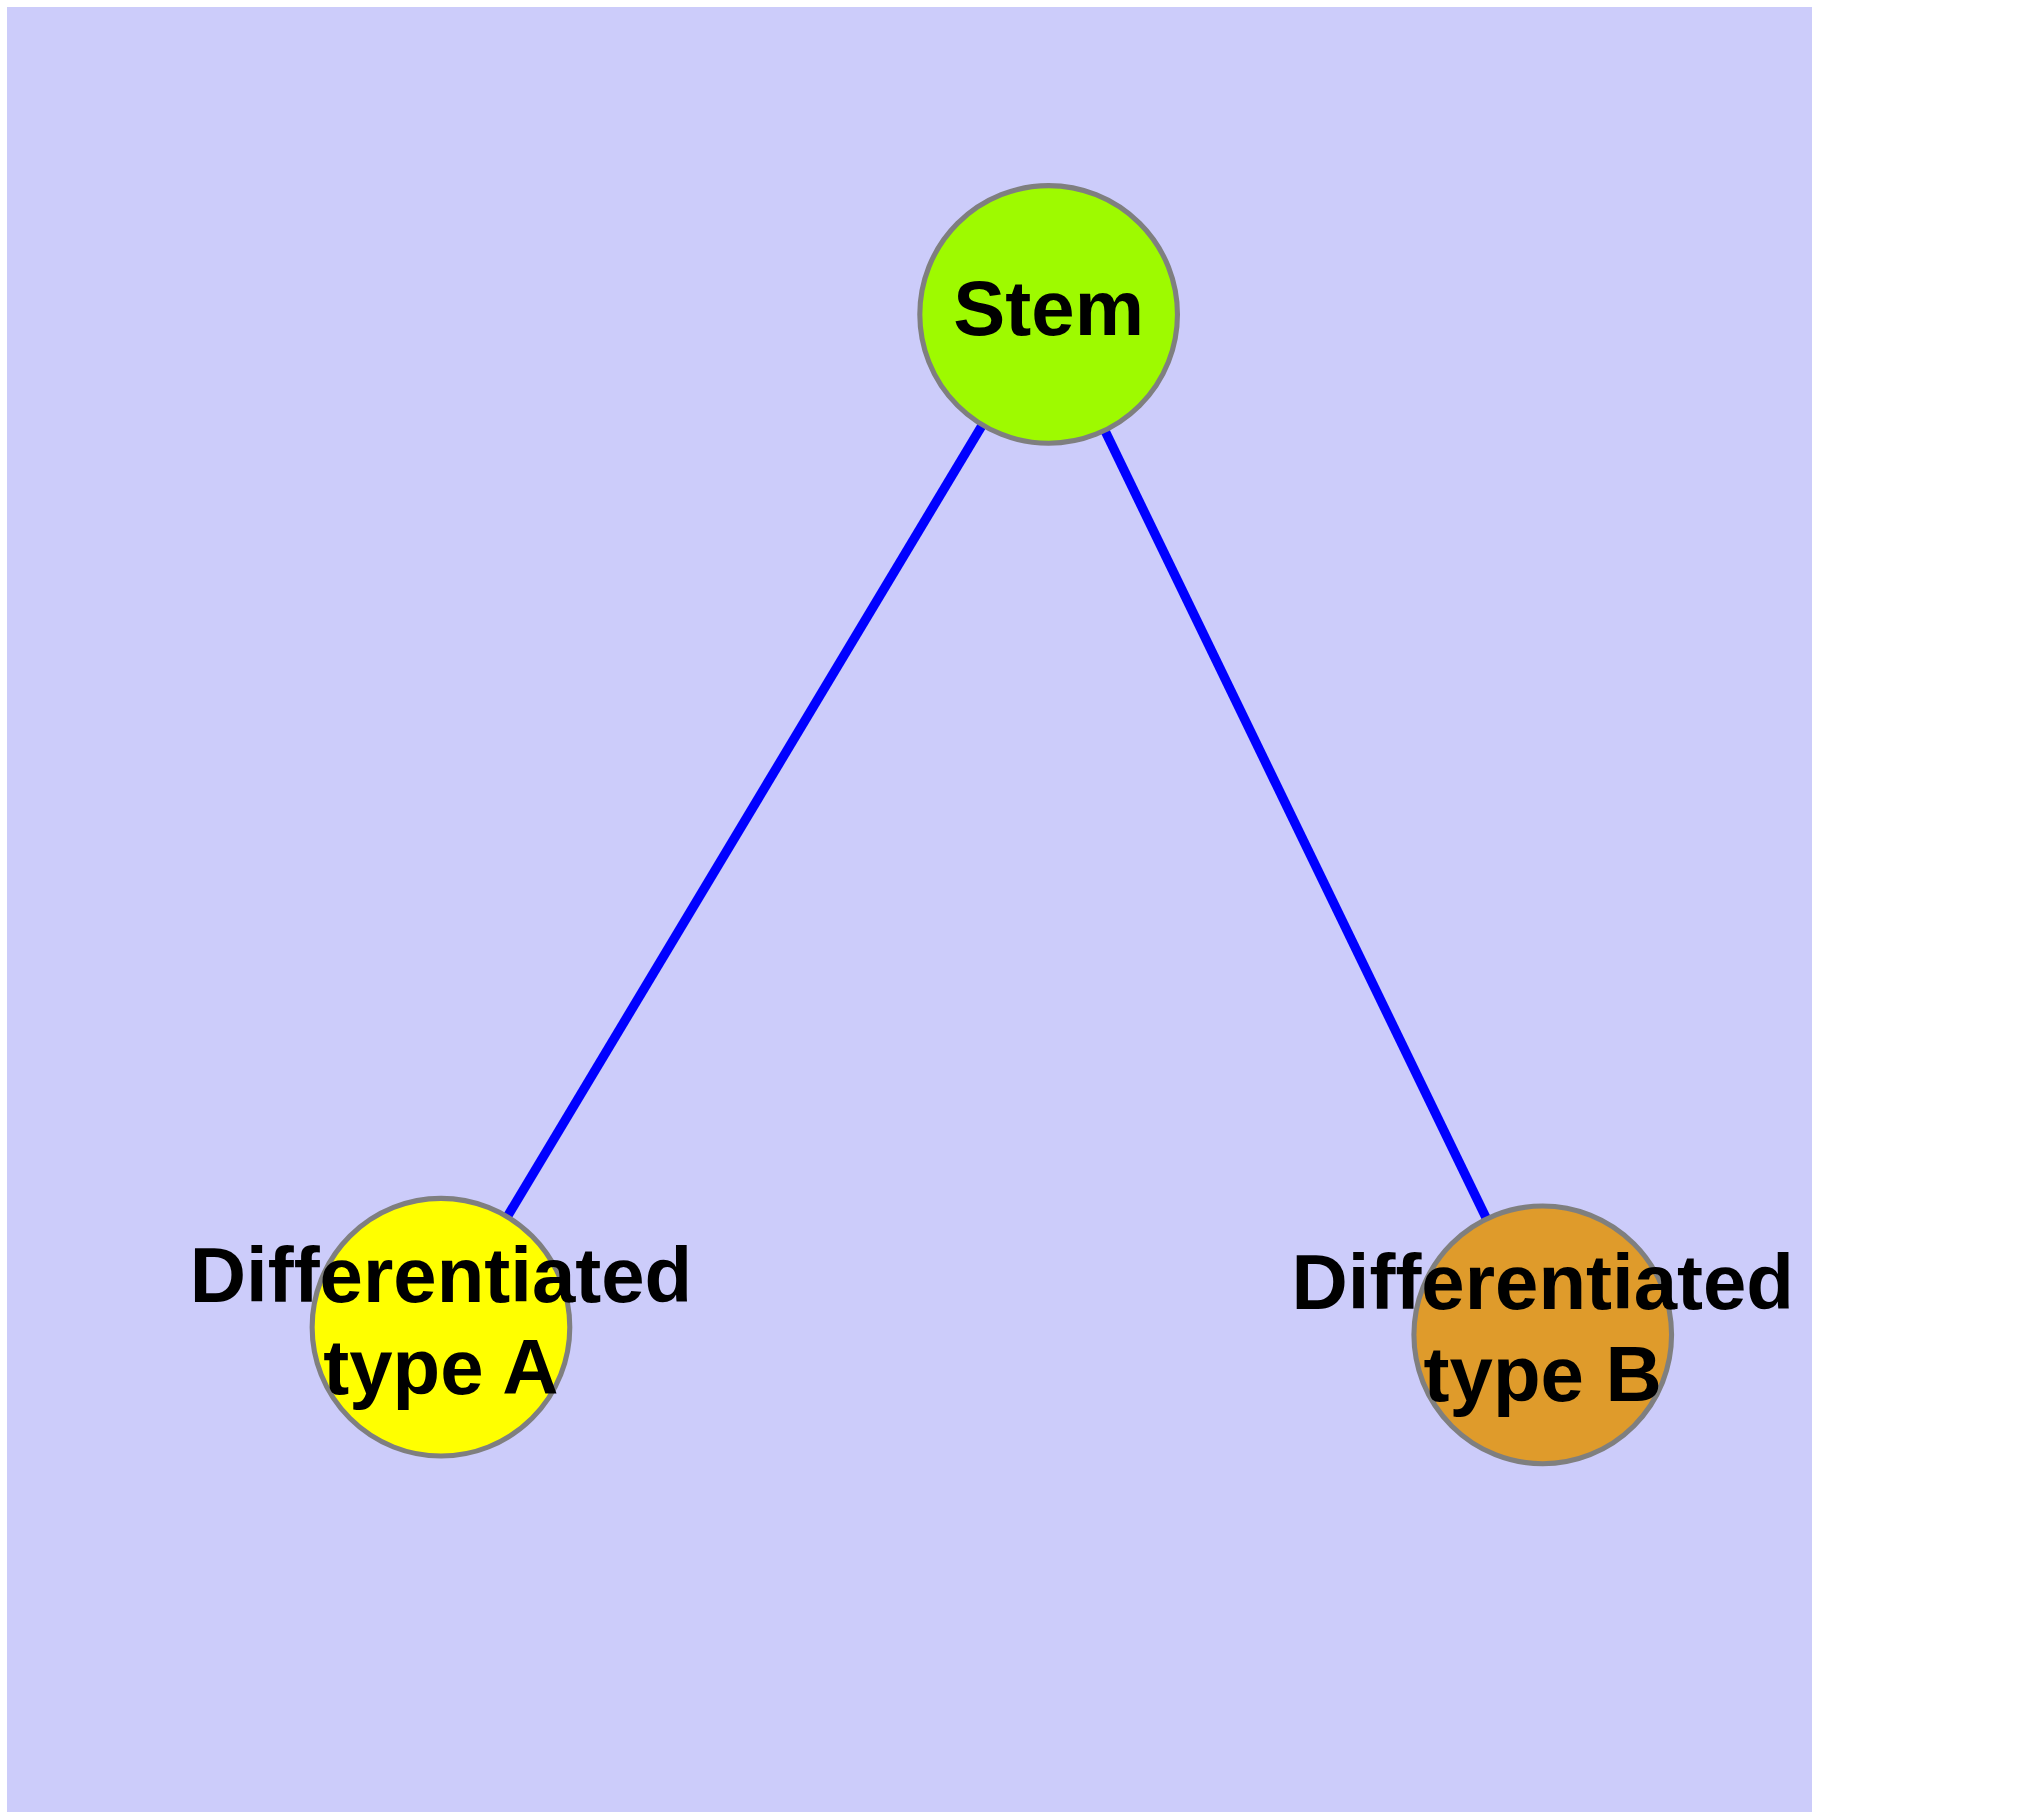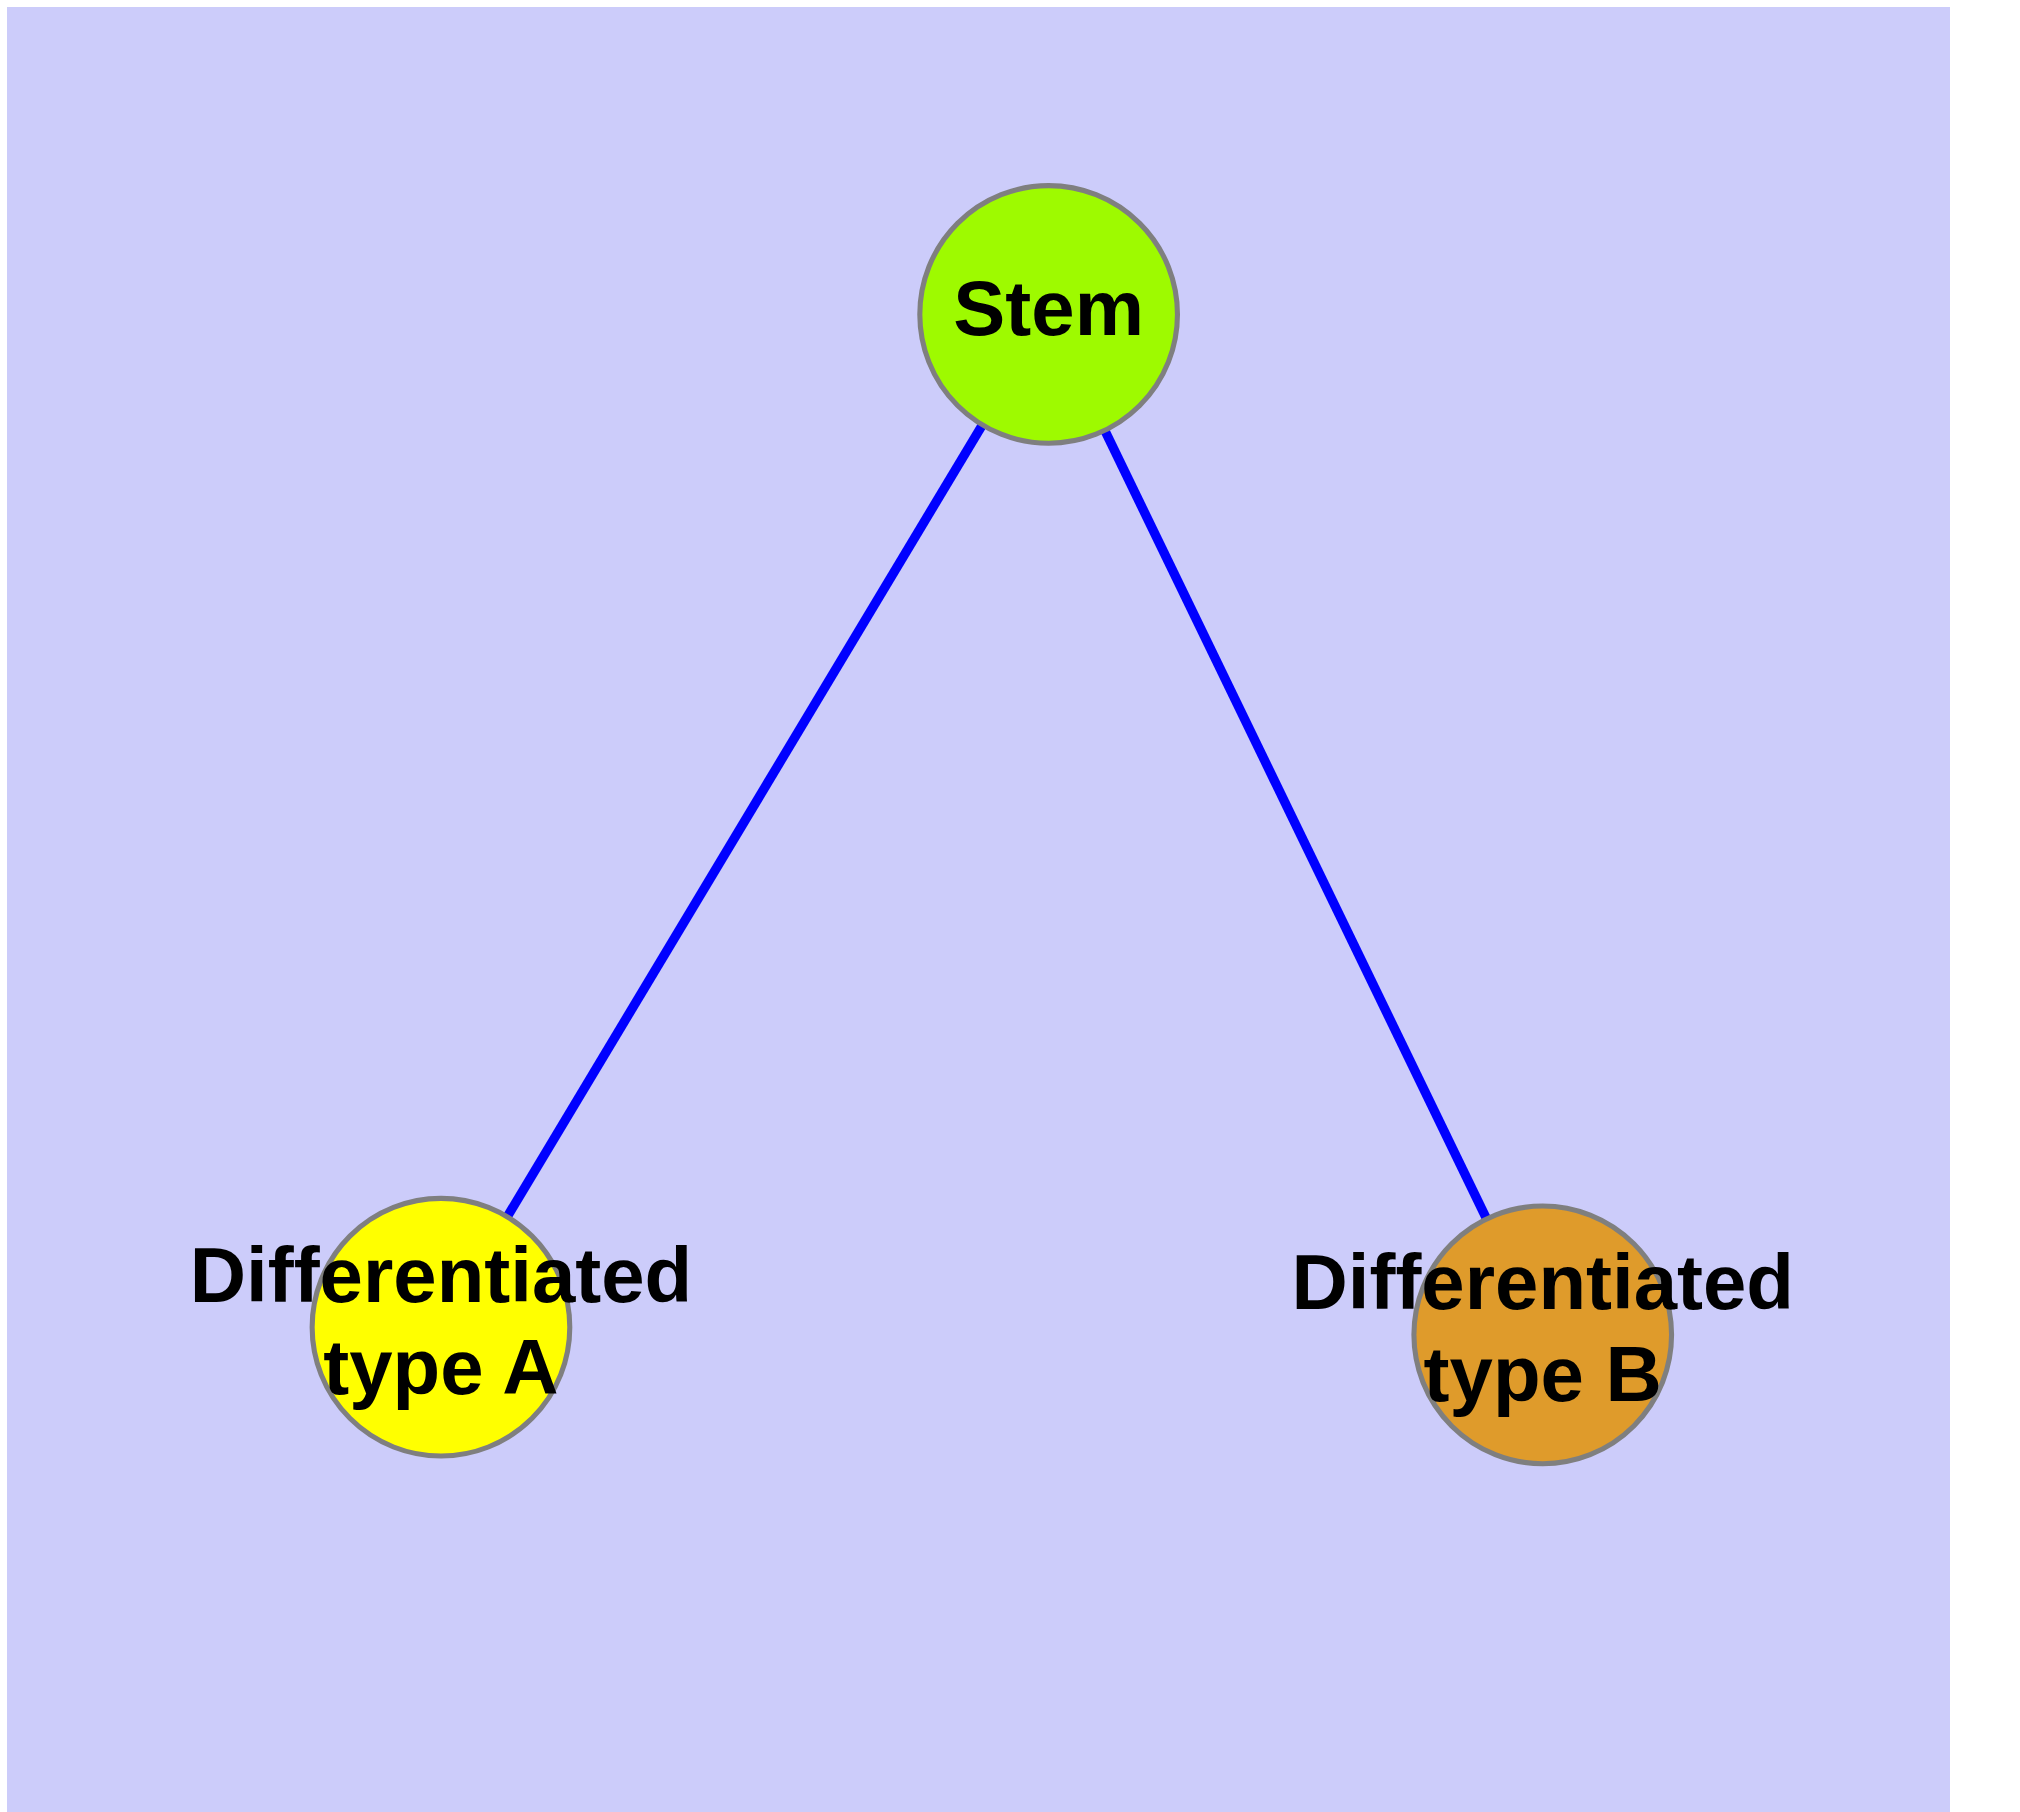--- a/index.html
+++ b/index.html
@@ -49,21 +49,21 @@
     fill: #000000;
     text-anchor: middle;
     dominant-baseline: middle;
     paint-order: normal;
     white-space: pre;
   }
 </style>
 </head>
 <body>
 
-<div id="canvas" style="width: 1950px; height: 1812px;">
+<div id="canvas" style="width: 1812px; height: 1812px;">
   <div id="plot-area" style="background: rgb(204, 204, 250); width: 2014px; height: 1805px;"></div>
 
   <svg id="graph-svg" viewBox="0 0 2384 2138" xmlns="http://www.w3.org/2000/svg" style="width: 2021px; height: 1812px;">
 
     <g>
       <line class="edge-line" x1="1162.9126112184363" y1="494.47898130260637" x2="594.0873887815638" y2="1442.5210186973936" stroke="#0000ff" stroke-width="11"></line>
       <line class="edge-line" x1="1299.7573488496212" y1="500.60522815599285" x2="1757.2426511503788" y2="1445.3947718440072" stroke="#0000ff" stroke-width="11"></line>
     </g>
 
     <g>

